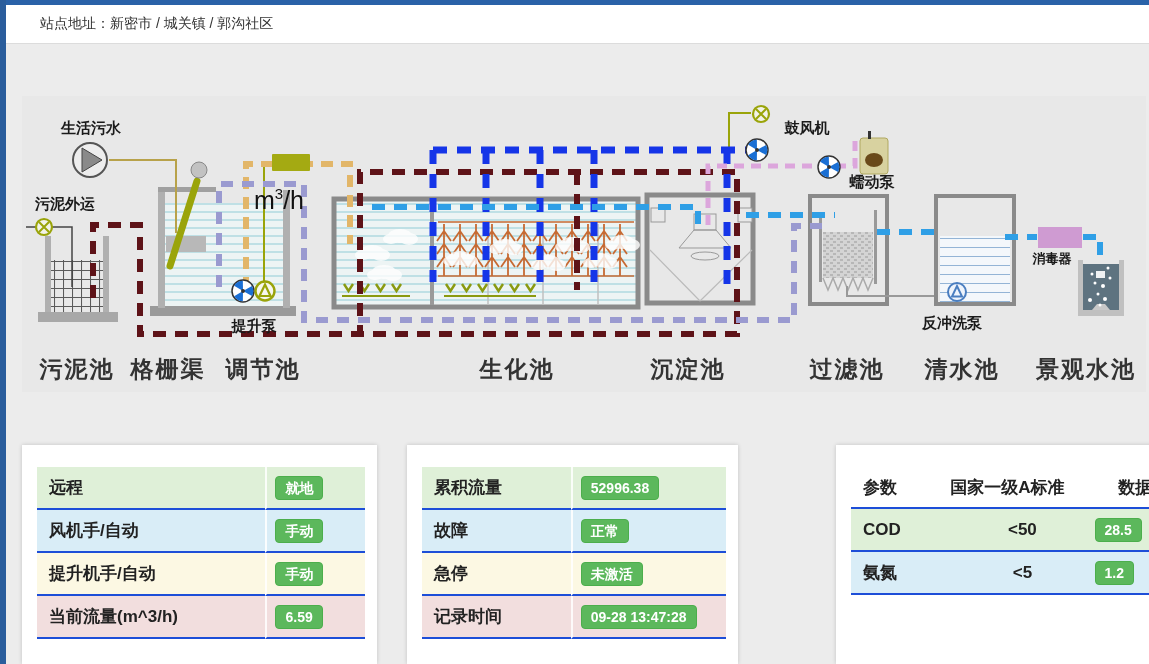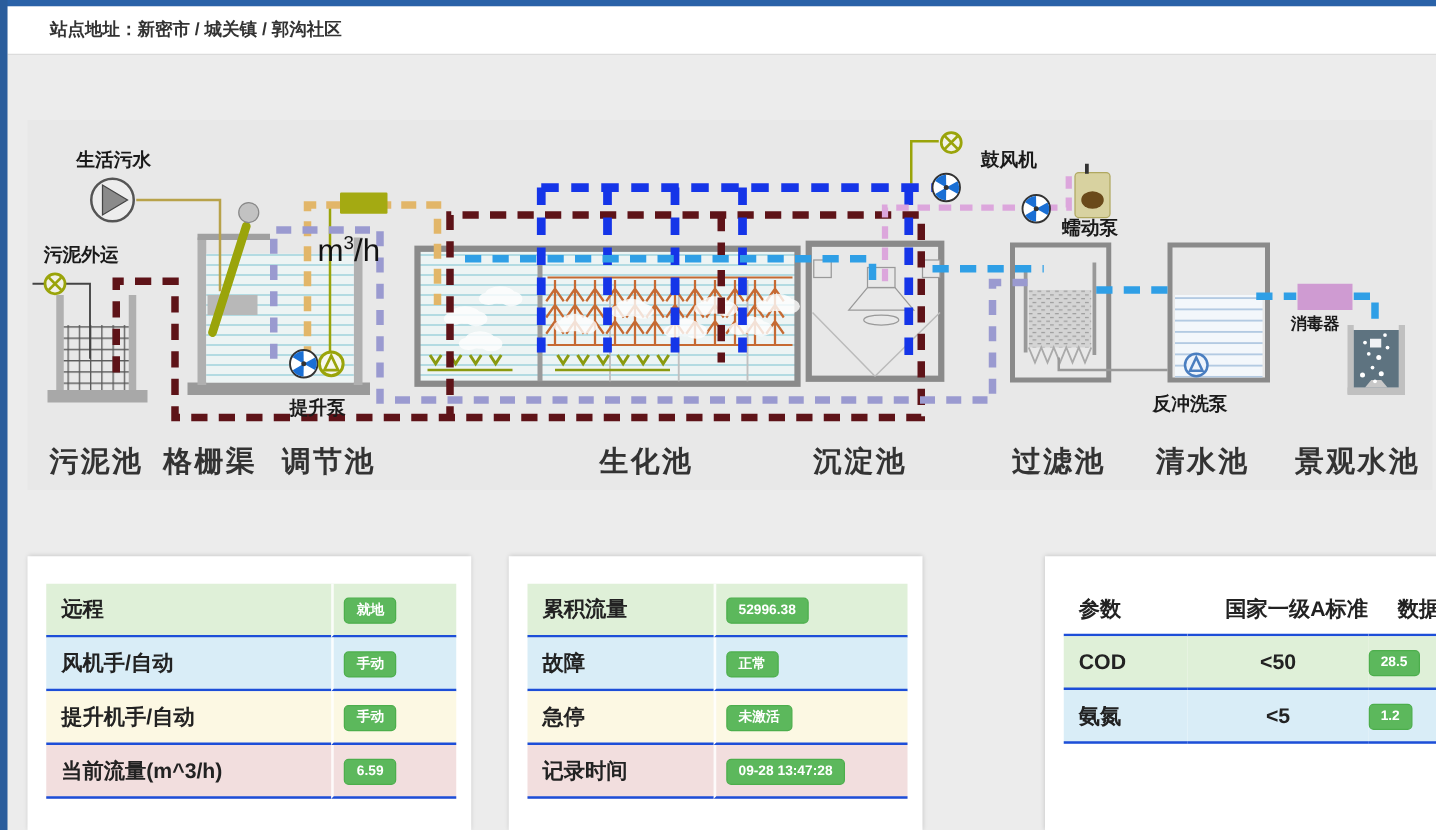--- a/index.html
+++ b/index.html
@@ -2,45 +2,45 @@
 <html><head>
 <meta charset="utf-8">
 <style>
   html,body{margin:0;padding:0}
   body{width:1149px;height:664px;position:relative;overflow:hidden;background:#ececec;
        font-family:"Liberation Sans","DejaVu Sans",sans-serif;}
   .topbar{position:absolute;top:0;left:0;width:1149px;height:5px;background:#2a62a8;z-index:5}
   .leftbar{position:absolute;top:0;left:0;width:6px;height:664px;background:#2a5d9c;z-index:5}
   .header{position:absolute;left:6px;top:5px;width:1143px;height:39px;background:#fff;
           border-bottom:1px solid #dcdcdc;display:flex;align-items:center;box-sizing:border-box;
-          padding-left:34px;font-size:14px;font-weight:bold;color:#333}
+          padding-left:34px;font-size:14px;font-weight:normal;color:#333}
   .diagram{position:absolute;left:22px;top:96px;width:1124px;height:296px;background:#e8e8e8}
   .card{position:absolute;top:445px;height:219px;background:#fff;box-sizing:border-box;
         padding:22px 12px 0 15px;box-shadow:0 0 4px rgba(0,0,0,.18)}
   #card1{left:22px;width:355px}
   #card2{left:407px;width:331px}
   #card3{left:836px;width:352px}
   table{width:100%;border-collapse:separate;border-spacing:0;table-layout:fixed}
   td,th{height:41px;border-bottom:2px solid #1d4ed8;vertical-align:middle;font-size:17px;color:#222;padding:0}
   .lbl{font-weight:bold;padding-left:12px;text-align:left}
   .val{border-left:2px solid rgba(255,255,255,.85);padding-left:8px;text-align:left}
   #card1 .lbl{width:66%}
   #card2 .lbl{width:45%}
   .row-green{background:#dff0d8}
   .row-blue{background:#d9edf7}
   .row-yellow{background:#fcf8e3}
   .row-pink{background:#f2dede}
   .row-head th{background:#fff;font-size:17px;color:#222;height:40px}
   .h1{text-align:left;padding-left:12px;width:28%}
-  .h2{text-align:right;width:46%}
+  .h2{text-align:left;width:46%}
   .h3{text-align:center;width:26%}
   .cstd{text-align:center;font-weight:bold}
   .cbadge{text-align:left}
   .badge{display:inline-block;background:#5cb85c;border:1px solid #4cae4c;color:#fff;font-weight:bold;
-         font-size:11px;padding:4px 9px;border-radius:4px;line-height:1;cursor:default}
+         font-size:14px;padding:4px 9px;border-radius:4px;line-height:1;cursor:default}
   .dlbl{font:bold 15px "Liberation Sans","DejaVu Sans",sans-serif;fill:#1a1a1a}
   .dsml{font:bold 13px "Liberation Sans","DejaVu Sans",sans-serif;fill:#1a1a1a}
   .dbig{font:bold 23px "Liberation Sans","DejaVu Sans",sans-serif;fill:#333;letter-spacing:2px}
   .munit{font:25px "Liberation Sans","DejaVu Sans",sans-serif;fill:#111}
 </style>
 </head>
 <body>
 
 <div class="topbar"></div>
 <div class="leftbar"></div>

